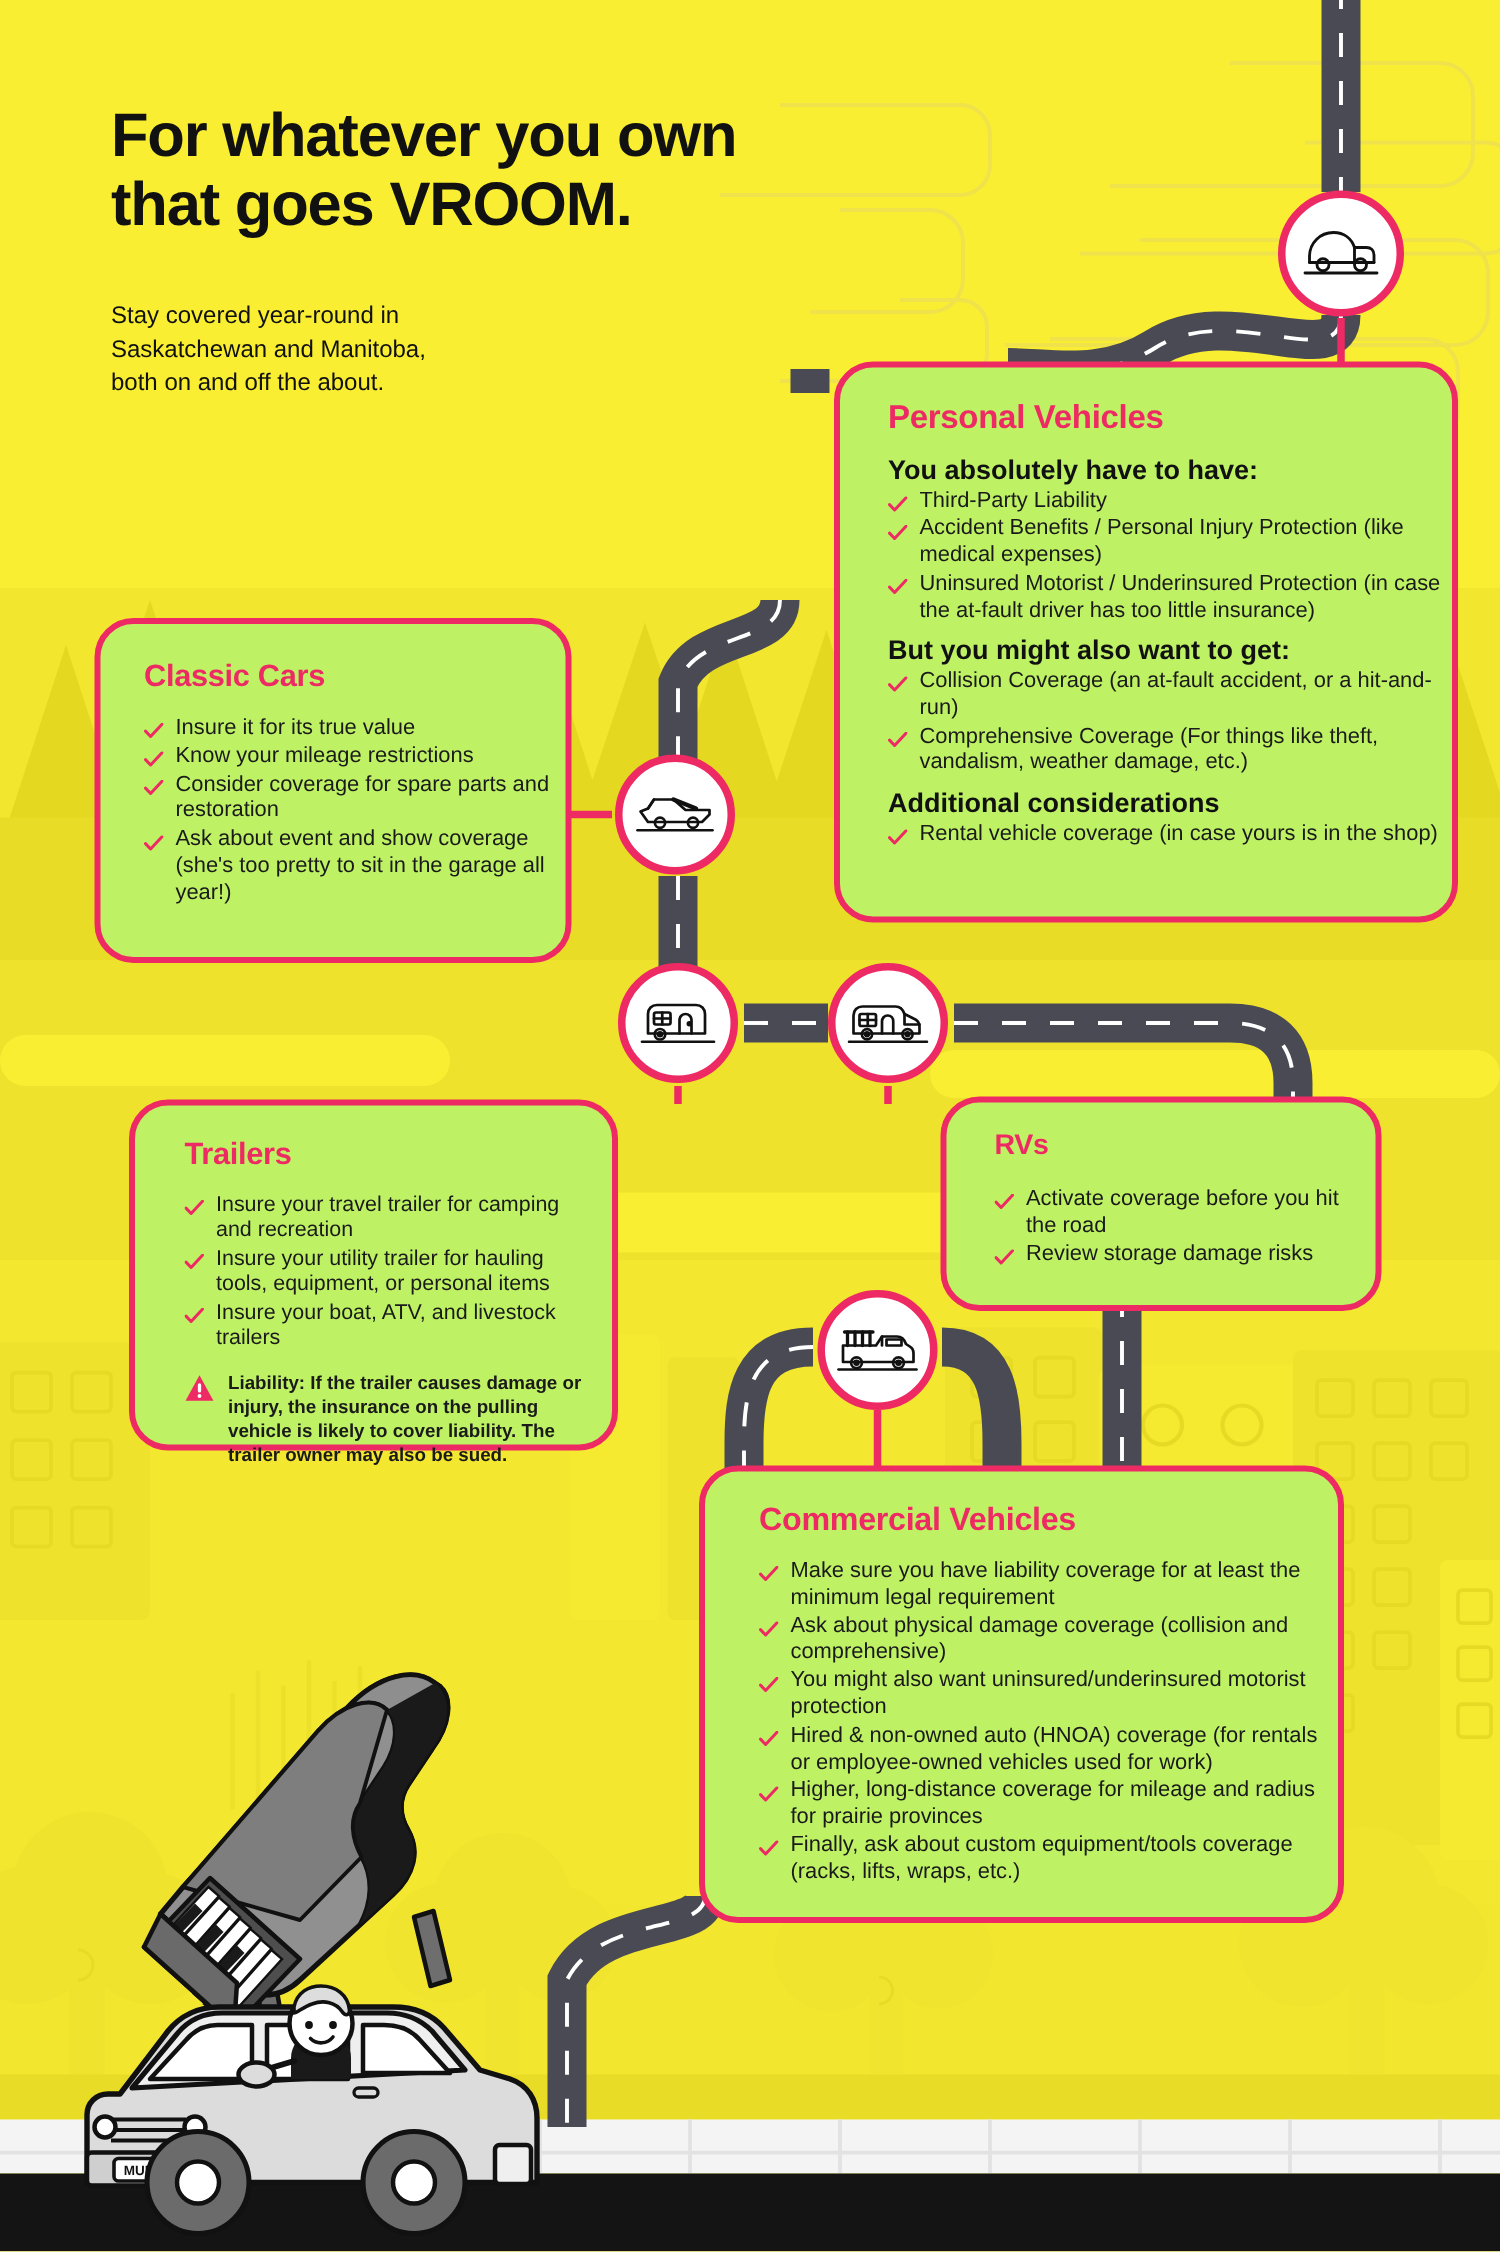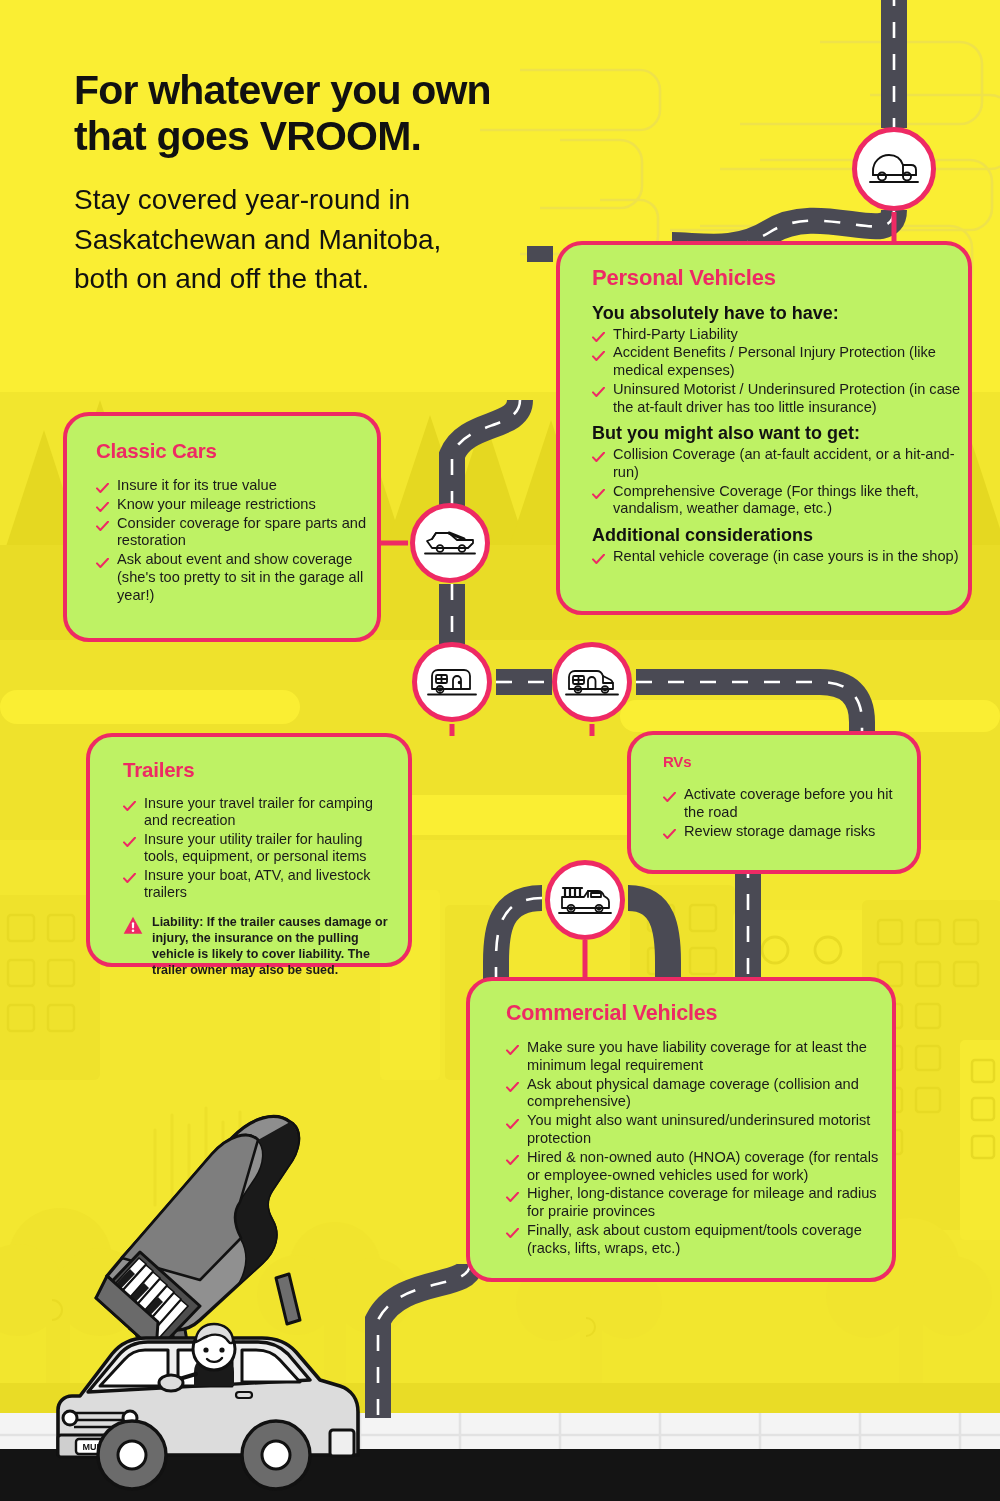--- a/index.html
+++ b/index.html
@@ -85,21 +85,21 @@
   #card-classic .body { margin: 14px 0 0 29px; width: 276px; font-size: 14.6px; }
   #card-classic ul.ticks li { margin-bottom: 1px; }
 
   #card-trailers { left: 86px; top: 733px; width: 326px; height: 234px; }
   #card-trailers .card-title { font-size: 20.5px; margin: 21px 0 0 33px; }
   #card-trailers .body { margin: 13px 0 0 33px; width: 273px; font-size: 14.3px; }
   #card-trailers ul.ticks li { margin-bottom: 1px; }
   #card-trailers .note-row { margin-top: 12px; width: 265px; }
 
   #card-rvs { left: 627px; top: 731px; width: 294px; height: 143px; }
-  #card-rvs .card-title { font-size: 15px; margin: 18px 0 16px 32px; }
+  #card-rvs .card-title { font-size: 19px; margin: 18px 0 16px 32px; }
   #card-rvs .body { margin: 13px 0 0 32px; width: 250px; font-size: 14.6px; }
   #card-rvs ul.ticks li { margin-bottom: 1px; }
 
   #card-commercial { left: 466px; top: 977px; width: 430px; height: 305px; }
   #card-commercial .card-title { font-size: 21.5px; margin: 20px 0 0 36px; }
   #card-commercial .body { margin: 13px 0 0 36px; width: 375px; font-size: 14.6px; }
   #card-commercial ul.ticks li { margin-bottom: 1px; }
 
   
   .bubble {
@@ -122,22 +122,22 @@
     z-index: 25;
   }
   #headline h1 {
     font-size: 41px;
     line-height: 1.12;
     font-weight: bold;
     color: #111111;
     letter-spacing: -0.8px;
   }
   #headline p {
-    margin-top: 20px;
-    font-size: 28px;
+    margin-top: 40px;
+    font-size: 16px;
     line-height: 1.42;
     color: #111111;
   }
 
   
   #bottom-art { position: absolute; left: 0; top: 1080px; width: 1000px; height: 421px; z-index: 20; }
 </style>
 </head>
 <body>
 
@@ -362,21 +362,21 @@
   </svg>
 
   <div id="headline">
     <h1>
       <span>For whatever you own</span><br>
       <span>that goes VROOM.</span>
     </h1>
     <p>
       <span>Stay covered year-round in</span><br>
       <span>Saskatchewan and Manitoba,</span><br>
-      <span>both on and off the that.</span>
+      <span>both on and off the about.</span>
     </p>
   </div>
 
   <div class="card" id="card-personal">
     <div class="card-title">Personal Vehicles</div>
     <div class="body">
       <div class="sub-head">You absolutely have to have:</div>
       <ul class="ticks">
         <li><span class="tick"><svg viewBox="0 0 13 11" width="13" height="11">
                 <path d="M1 5.4 L4.4 9 L12 0.8" stroke="#EE2A64" stroke-width="2" fill="none" stroke-linecap="round" stroke-linejoin="round"></path>

